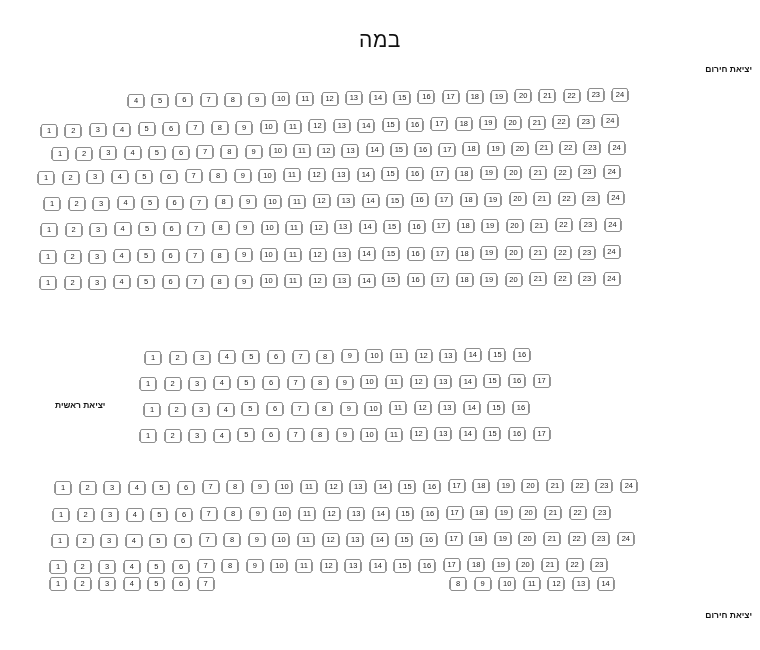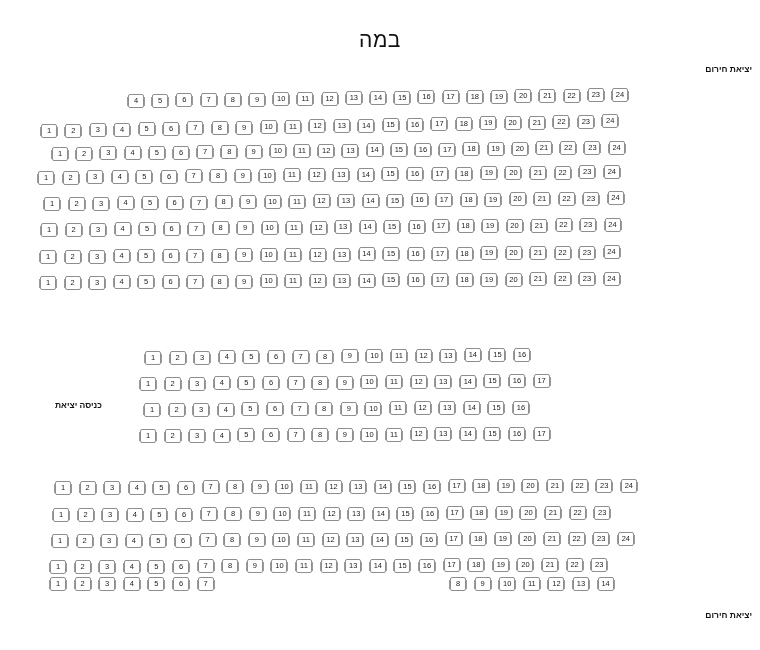--- a/index.html
+++ b/index.html
@@ -67,21 +67,21 @@
     border-left:none;
     box-sizing:border-box;
   }
 </style>
 </head>
 <body>
 
 <div id="stage-title">במה</div>
 
 <div class="side-label" id="label-exit-top">יציאת חירום</div>
-<div class="side-label" id="label-main-entrance">כניסה יציאת</div>
+<div class="side-label" id="label-main-entrance">יציאת ראשית</div>
 <div class="side-label" id="label-exit-bottom">יציאת חירום</div>
 
 <div class="seat-map" id="seat-map">
     <div class="seat" style="left: 128px; top: 94px;">4</div>
     <div class="seat" style="left: 152.2px; top: 93.7px;">5</div>
     <div class="seat" style="left: 176.4px; top: 93.4px;">6</div>
     <div class="seat" style="left: 200.6px; top: 93.1px;">7</div>
     <div class="seat" style="left: 224.8px; top: 92.8px;">8</div>
     <div class="seat" style="left: 249px; top: 92.5px;">9</div>
     <div class="seat" style="left: 273.2px; top: 92.2px;">10</div>

